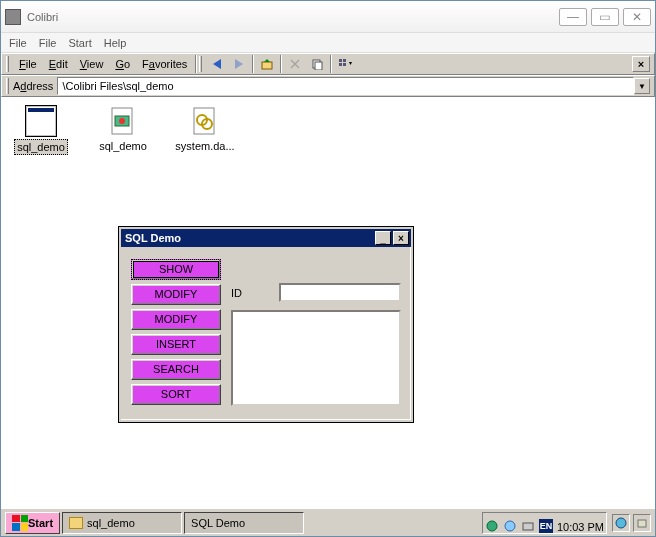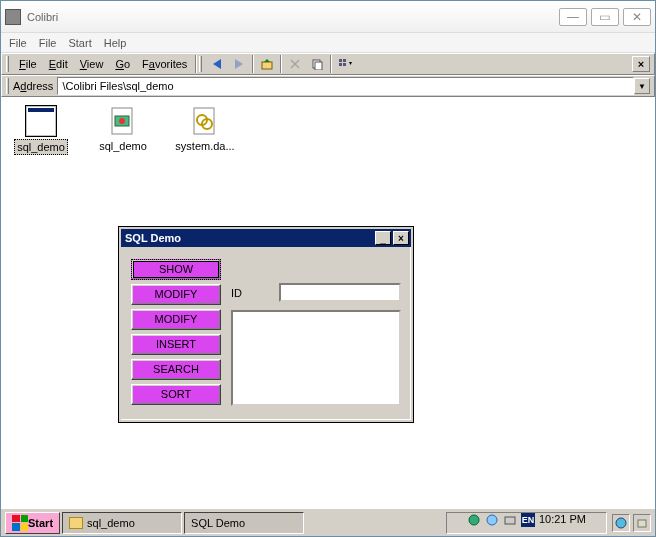--- a/index.html
+++ b/index.html
@@ -60,21 +60,21 @@
 .listbox { flex: 1; min-height: 96px; background: #fff; border: 2px inset #d4d0c8; margin-top: 2px; }
 
 
 .taskbar { height: 28px; background: #d4d0c8; border-top: 1px solid #fff; display: flex; align-items: center; padding: 2px 4px; gap: 2px; }
 .start-btn { height: 22px; padding: 0 6px; background: #f9a8d4; border: 1px solid #fff; border-right-color: #404040; border-bottom-color: #404040; display: flex; align-items: center; gap: 0; font-weight: bold; cursor: pointer; }
 .start-logo { width: 16px; height: 16px; display: grid; grid-template: 1fr 1fr / 1fr 1fr; gap: 1px; }
 .start-logo span:nth-child(1){background:#e81123;} .start-logo span:nth-child(2){background:#00a300;} .start-logo span:nth-child(3){background:#0072c6;} .start-logo span:nth-child(4){background:#fcd116;}
 .task-btn { height: 22px; width: 120px; padding: 0 6px; background: #d4d0c8; border: 1px solid #fff; border-right-color: #404040; border-bottom-color: #404040; display: flex; align-items: center; gap: 4px; cursor: pointer; overflow: hidden; }
 .task-btn.active { border: 1px solid #404040; border-right-color: #fff; border-bottom-color: #fff; background: #c8c4bc; }
 .task-btn .ficon { width: 14px; height: 12px; background: #f3d47a; border: 1px solid #b5880e; }
-.tray { margin-left: auto; height: 22px; border: 1px solid #808080; border-right-color: #fff; border-bottom-color: #fff; display: flex; align-items: flex-start; padding: 0 20px; gap: 4px; }
+.tray { margin-left: auto; height: 22px; border: 1px solid #808080; border-right-color: #fff; border-bottom-color: #fff; display: flex; align-items: flex-end; padding: 0 2px; gap: 4px; }
 .tray .tray-icon { width: 14px; height: 14px; display:flex; align-items:center; justify-content:center; }
 .tray .en { background: #0a246a; color: #fff; font-size: 9px; font-weight: bold; padding: 0 2px; }
 .tray .clock { font-size: 11px; }
 .post-tray { display:flex; gap:3px; margin-left:3px;}
 .post-tray .sq { width:18px; height:18px; border:1px solid #808080; border-right-color:#fff; border-bottom-color:#fff; display:flex; align-items:center; justify-content:center; background:#d4d0c8; }
 
 svg { display: block; }
 </style>
 </head>
 <body>
@@ -238,21 +238,21 @@
           <svg width="12" height="12">
             <circle cx="6" cy="6" r="5" fill="#8cf" stroke="#36a"></circle>
           </svg>
         </div>
       <div class="tray-icon">
           <svg width="12" height="12">
             <rect x="1" y="3" width="10" height="7" fill="#ccc" stroke="#555"></rect>
           </svg>
         </div>
       <div class="tray-icon en">EN</div>
-      <span class="clock">10:21 PM</span>
+      <span class="clock">10:03 PM</span>
     </div>
     <div class="post-tray">
       <div class="sq">
           <svg width="12" height="12">
             <circle cx="6" cy="6" r="5" fill="#5bd" stroke="#247"></circle>
           </svg>
         </div>
       <div class="sq">
           <svg width="12" height="12">
             <rect x="2" y="3" width="8" height="7" fill="#ddc" stroke="#776"></rect>

